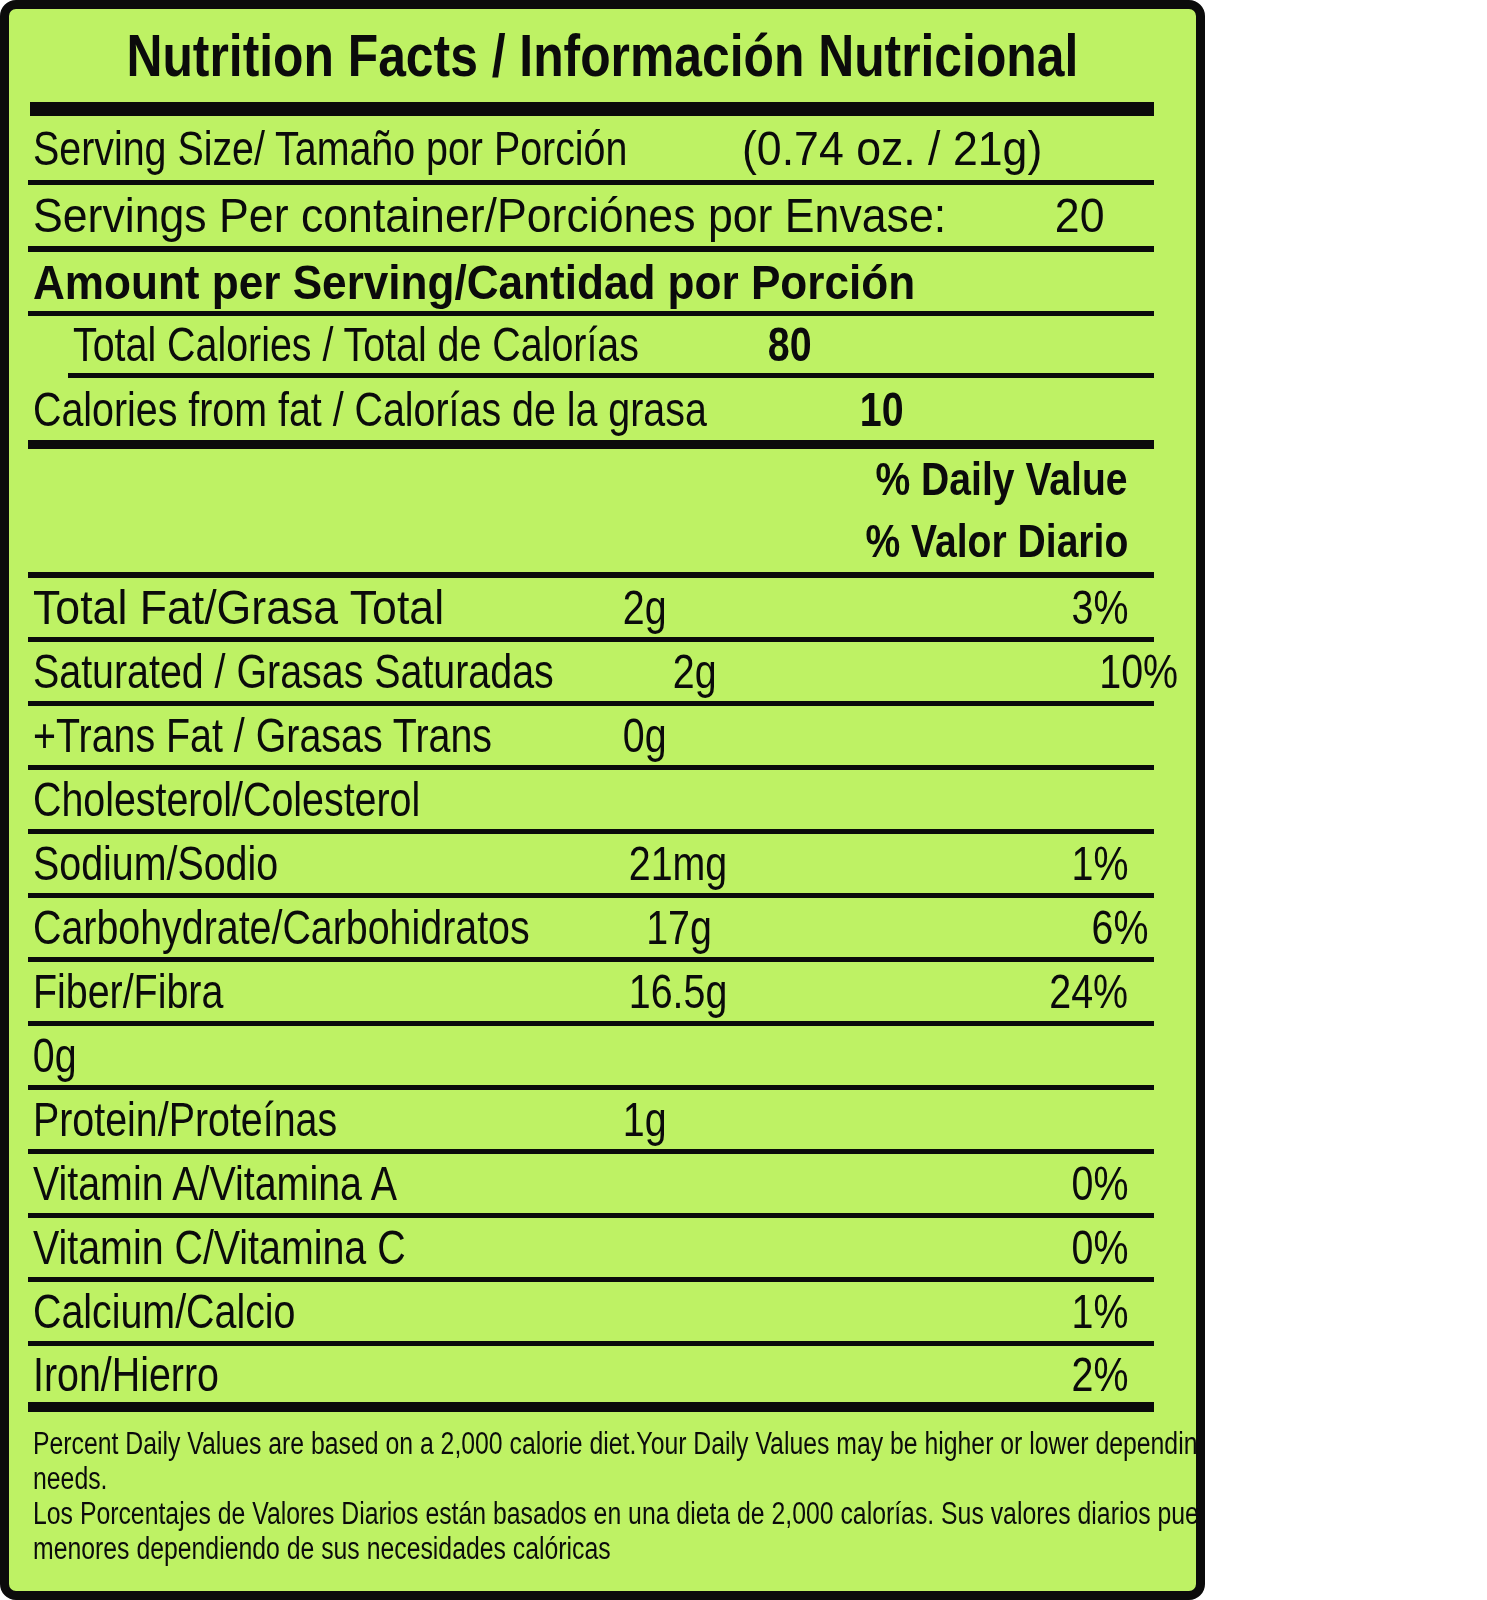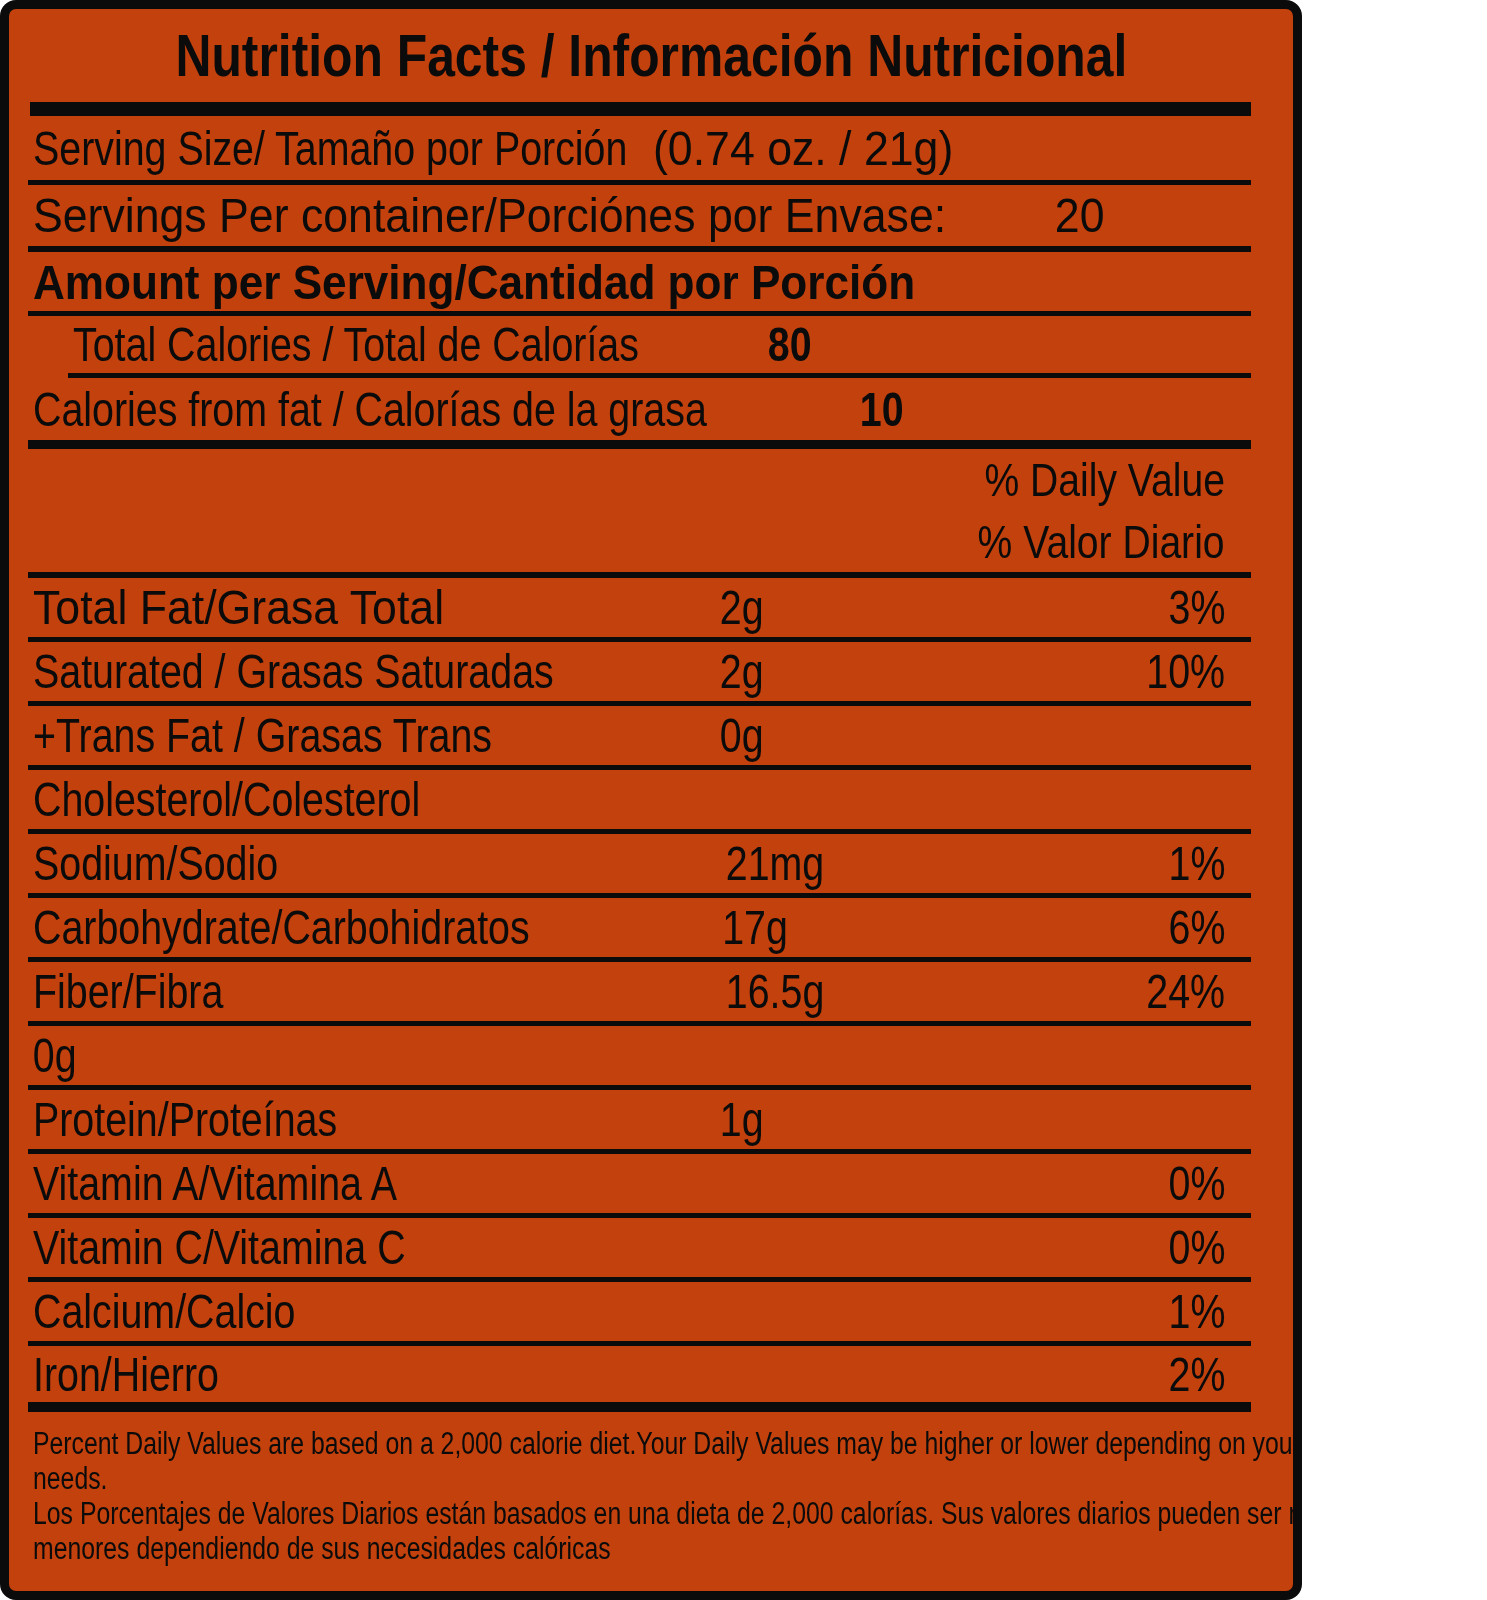--- a/index.html
+++ b/index.html
@@ -1,22 +1,22 @@
 <!DOCTYPE html>
 <html><head>
 <meta charset="utf-8">
 <style>
   html,body{margin:0;padding:0;background:#ffffff;}
   .label{
     position:relative;
-    width:1302px;height:1600px;
+    width:1205px;height:1600px;
     box-sizing:border-box;
     border:9px solid #0b0b0b;
     border-radius:16px;
-    background:#c2410c;
+    background:#bef264;
     color:#0b0b0b;
     font-family:"Liberation Sans", sans-serif;
     overflow:hidden;
   }
   
   .sc{display:inline-block;white-space:nowrap;transform:scaleX(var(--sx,0.82));}
   .o-l{transform-origin:0 50%;}
   .o-c{transform-origin:50% 50%;}
   .o-r{transform-origin:100% 50%;}
   .w{--sx:0.93;}
@@ -34,30 +34,30 @@
     grid-template-columns:1fr 280px 256px;
     align-items:center;
     height:64px;
     font-size:48px;
   }
   .lab{padding-left:5px;overflow:visible;}
   .amt{text-align:left;}
   .dv{text-align:right;padding-right:26px;}
   .b{font-weight:bold;}
 
-  .row.serving{height:69px;grid-template-columns:620px 1fr;}
+  .row.serving{height:69px;grid-template-columns:620px 1fr;text-align:center;}
   .row.servings{height:67px;border-bottom-width:6px;gap:38px;}
   .row.amount-header{height:64px;grid-template-columns:1fr;font-weight:bold;font-size:49px;}
   .row.cal1{height:62px;margin-left:40px;}
   .row.cal2{height:71px;border-bottom-width:9px;}
   .row.dv-header{
     height:129px;border-bottom-width:6px;
     grid-template-columns:1fr 1fr;
-    display:flex;flex-direction:column;justify-content:center;align-items:flex-end;
-    padding-right:26px;font-weight:normal;font-size:46px;
+    display:flex;flex-direction:column;justify-content:flex-end;align-items:flex-end;
+    padding-right:26px;font-weight:bold;font-size:46px;
   }
   .dv-header .dvline{line-height:62px;}
   .row.iron{height:66px;border-bottom-width:10px;}
 
   .footer{padding:14px 12px 0 24px;}
   .ftext{
     width:1780px;
     transform:scaleX(0.80);
     transform-origin:0 0;
     font-size:31px;

